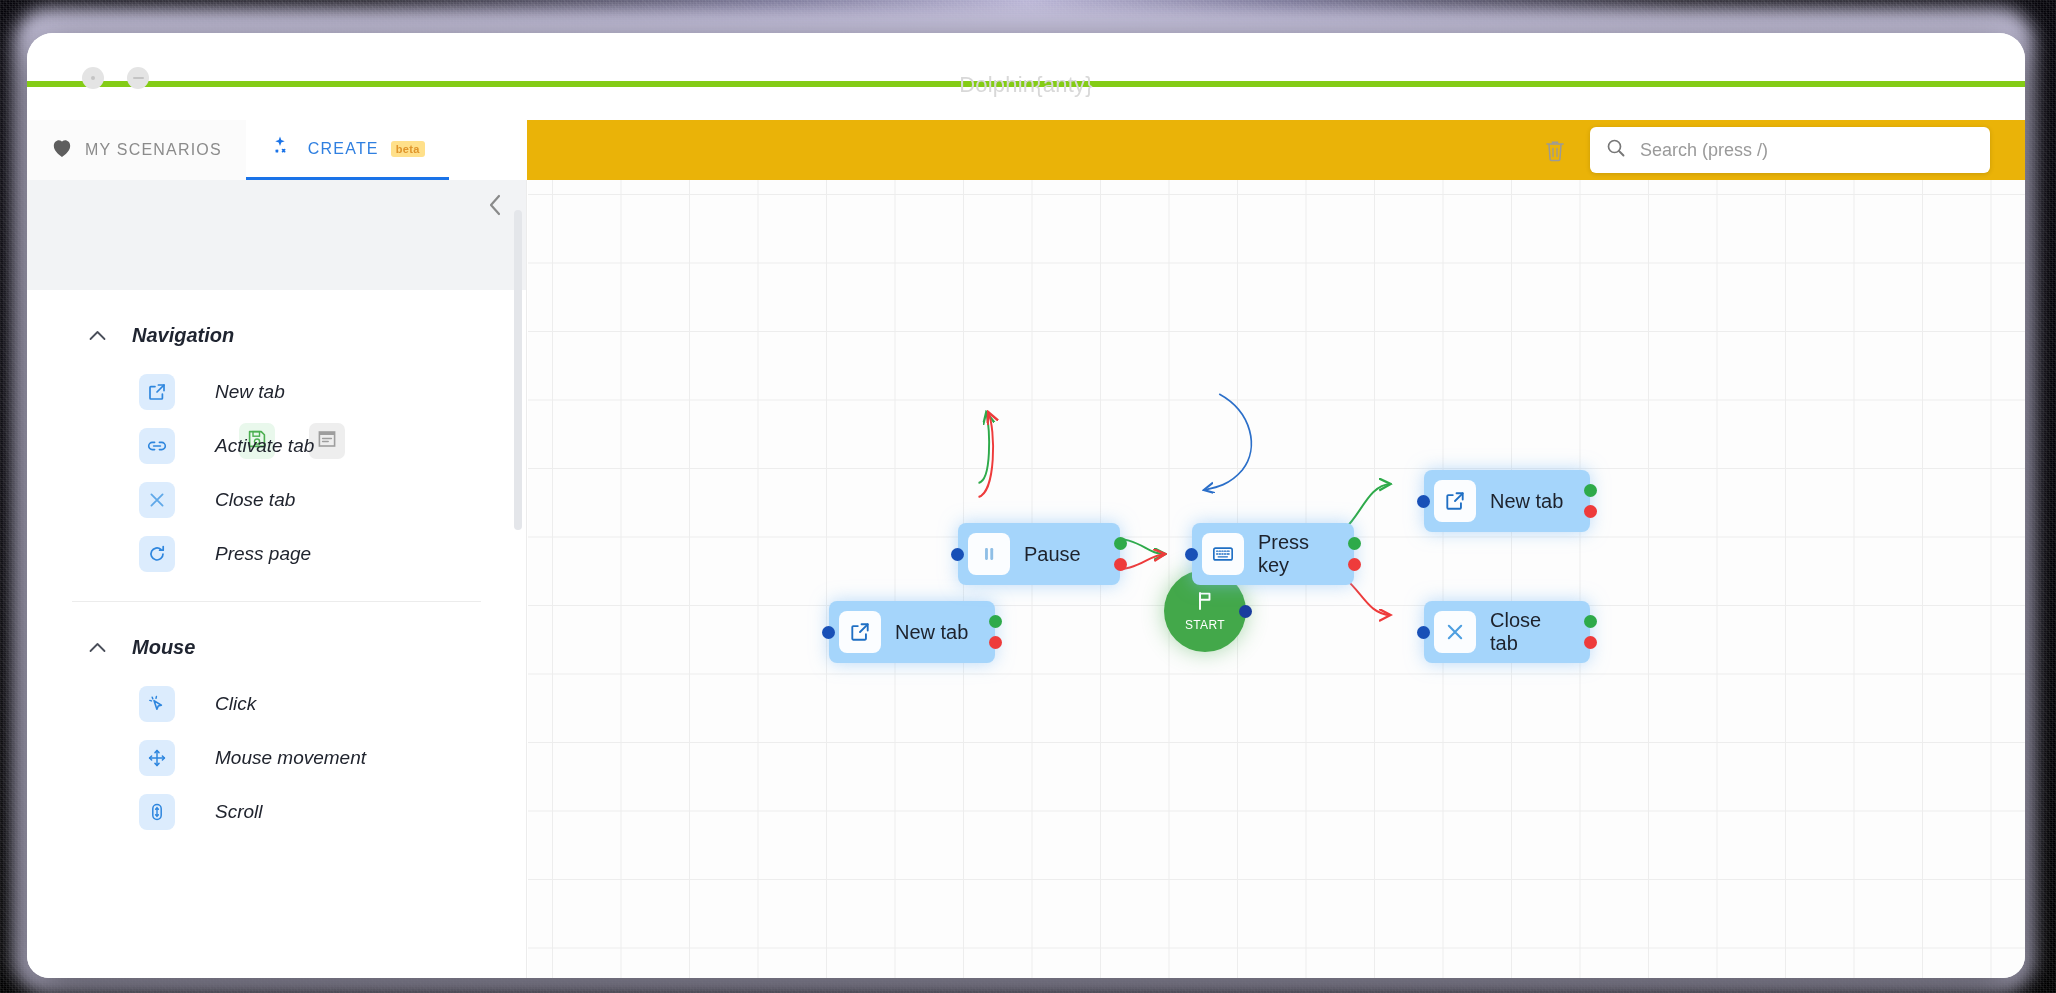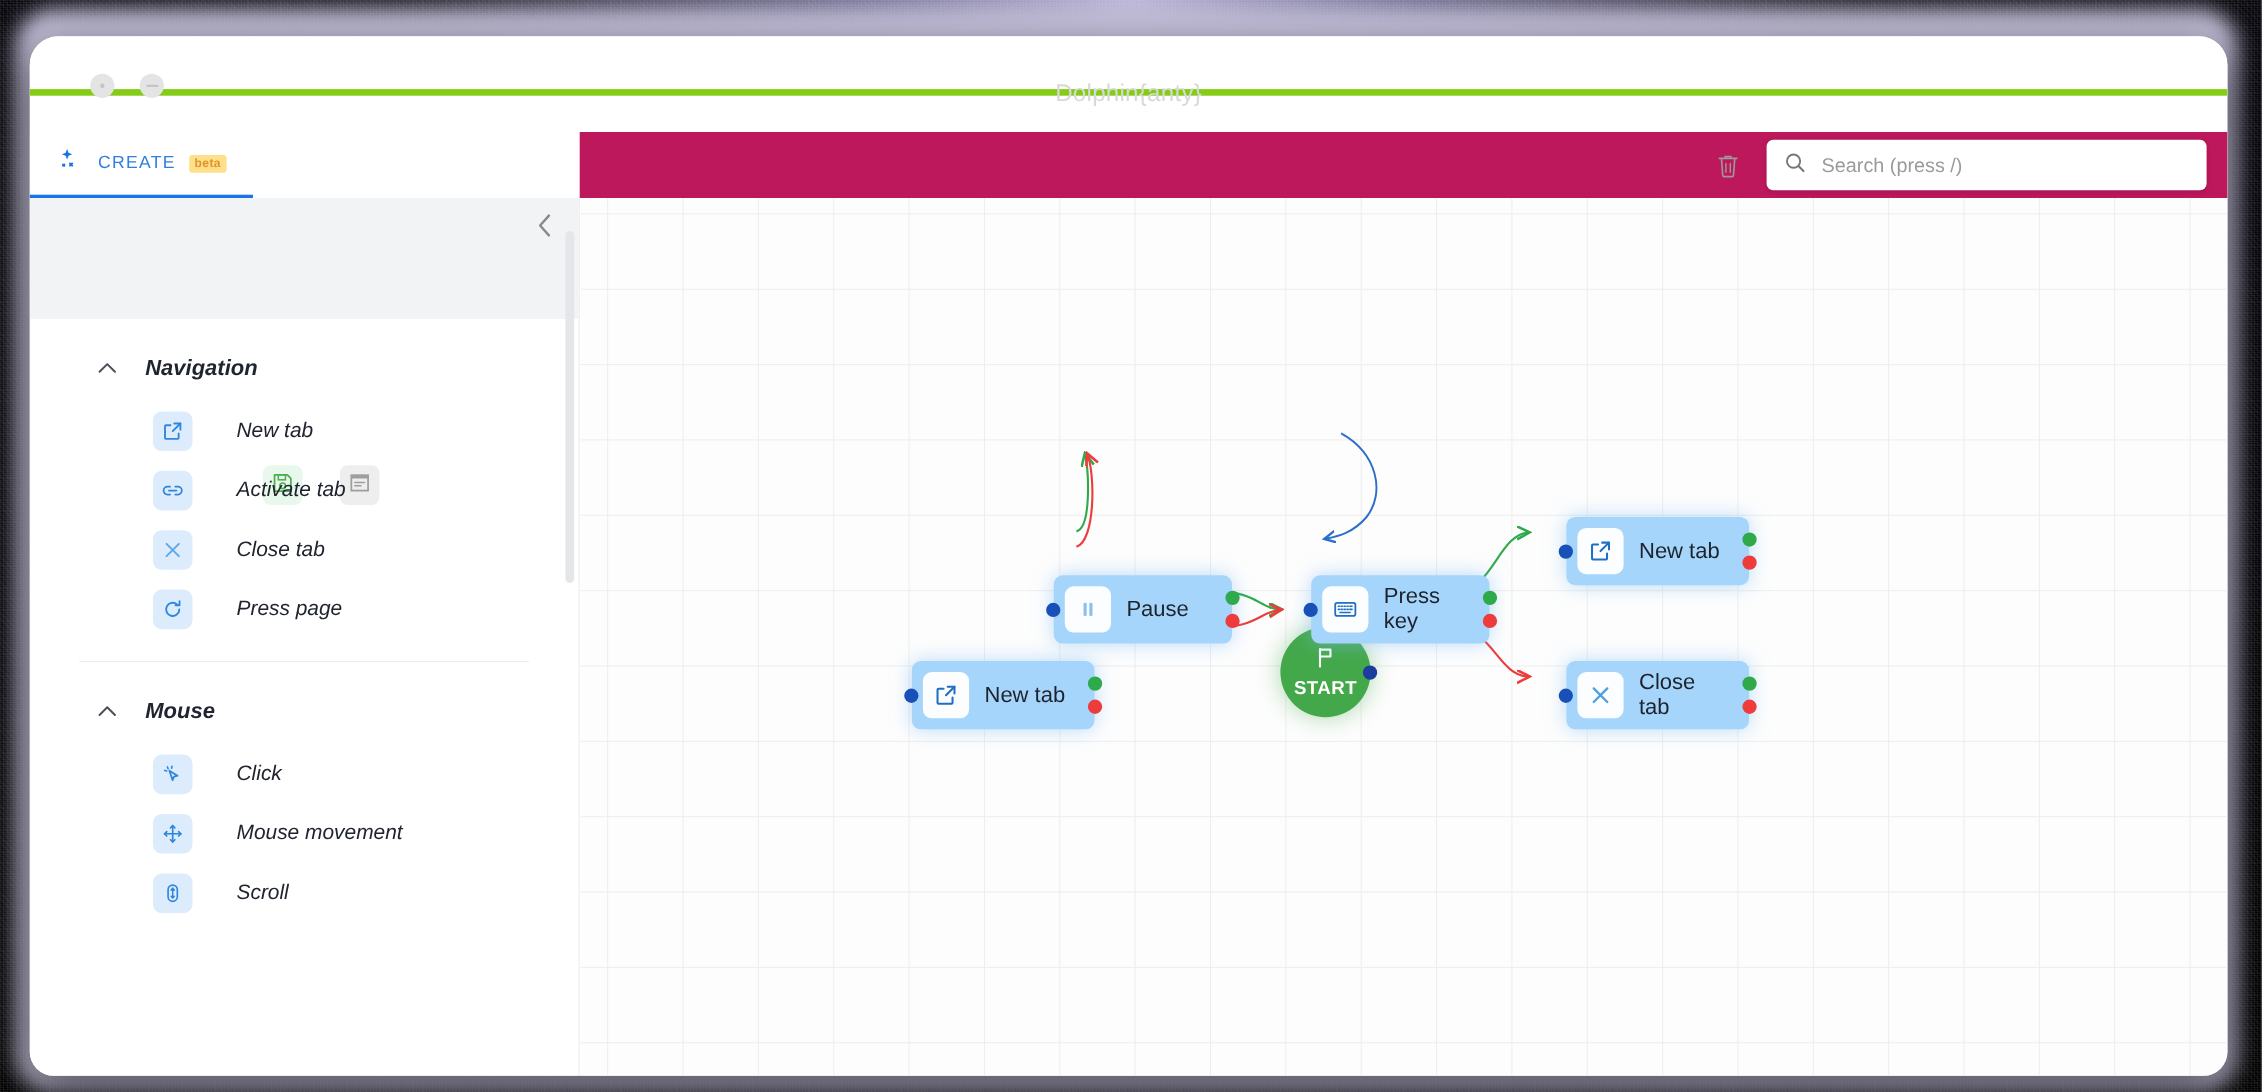--- a/index.html
+++ b/index.html
@@ -130,22 +130,22 @@
   .group-sep { height: 1px; background: #ececec; margin: 20px 45px 0 45px; }
 
   #sb-scroll {
     position: absolute; right: 4px; top: 30px; width: 8px; height: 320px;
     border-radius: 4px; background: #e4e6ea;
   }
 
   
   #canvas-toolbar {
     position: absolute; top: 87px; left: 500px; right: 0; height: 60px;
-    background: #be185d; display: flex; align-items: center; justify-content: flex-end;
-    padding-right: 19px; gap: 20px;
+    background: #eab308; display: flex; align-items: center; justify-content: flex-end;
+    padding-right: 35px; gap: 20px;
   }
   #trash-btn { width: 30px; height: 30px; display:flex; align-items:center; justify-content:center; cursor:pointer; }
   #search-box {
     width: 400px; height: 46px; border-radius: 6px; background: #fff;
     box-shadow: 0 1px 5px rgba(0,0,0,.14);
     display: flex; align-items: center; gap: 14px; padding: 0 16px;
   }
   #search-input {
     border: 0; outline: 0; font-size: 18px; color: #9a9a9a; width: 100%;
     font-family: "Liberation Sans", sans-serif; background: transparent;
@@ -180,21 +180,21 @@
   .port.in  { background: #1850b7; left: -7px; top: 50%; margin-top: -6.5px; }
   .port.ok  { background: #2eaa4a; right: -7px; top: 14px; }
   .port.err { background: #ee3b3b; right: -7px; bottom: 14px; }
 
   #start-node {
     position: absolute; width: 82px; height: 82px; border-radius: 50%;
     background: #43a84a; color: #fff;
     display: flex; flex-direction: column; align-items: center; justify-content: center;
     gap: 2px; box-shadow: 0 0 22px rgba(67,168,74,.45);
   }
-  #start-node .s-label { font-size: 17px; font-weight: 700; letter-spacing: .4px; }
+  #start-node .s-label { font-size: 12px; font-weight: 400; letter-spacing: .4px; }
   #start-node .port.out {
     background: #1a3d9e; right: -6px; top: 50%; margin-top: -6.5px; width: 13px; height: 13px;
     position: absolute; border-radius: 50%;
   }
 </style>
 </head>
 <body>
 
 <div id="backdrop"></div>
 <div id="noise"></div>
@@ -206,20 +206,28 @@
     <div class="win-btn close">
       <span class="dot"></span>
     </div>
     <div class="win-btn min">
       <span class="bar"></span>
     </div>
     <div id="app-title">Dolphin{anty}</div>
   </div>
 
   <div id="tabstrip">
+    <div class="tab scenarios">
+      <span>
+        <svg width="22" height="20" viewBox="0 0 24 22">
+            <path d="M12 21s-9-5.6-9-12.1C3 5 5.7 2.6 8.6 2.6c1.9 0 3 .9 3.4 1.6.4-.7 1.5-1.6 3.4-1.6C18.3 2.6 21 5 21 8.9 21 15.4 12 21 12 21z" fill="#5e5e5e"></path>
+          </svg>
+      </span>
+      <span>MY SCENARIOS</span>
+    </div>
     <div class="tab create">
       <span>
         <svg width="26" height="24" viewBox="0 0 26 24">
           <path d="M10 1.5l1.3 3.4 3.4 1.3-3.4 1.3L10 10.9 8.7 7.5 5.3 6.2l3.4-1.3z" fill="#1a73e8"></path>
           <path d="M6.2 15.4l1.4 1.4m0-1.4l-1.4 1.4" stroke="#1a73e8" stroke-width="1.6" stroke-linecap="round"></path>
           <path d="M12.6 14.6l2 2m0-2l-2 2" stroke="#1a73e8" stroke-width="1.8" stroke-linecap="round"></path>
         </svg>
       </span>
       <span>CREATE</span>
       <span class="badge-beta">beta</span>

